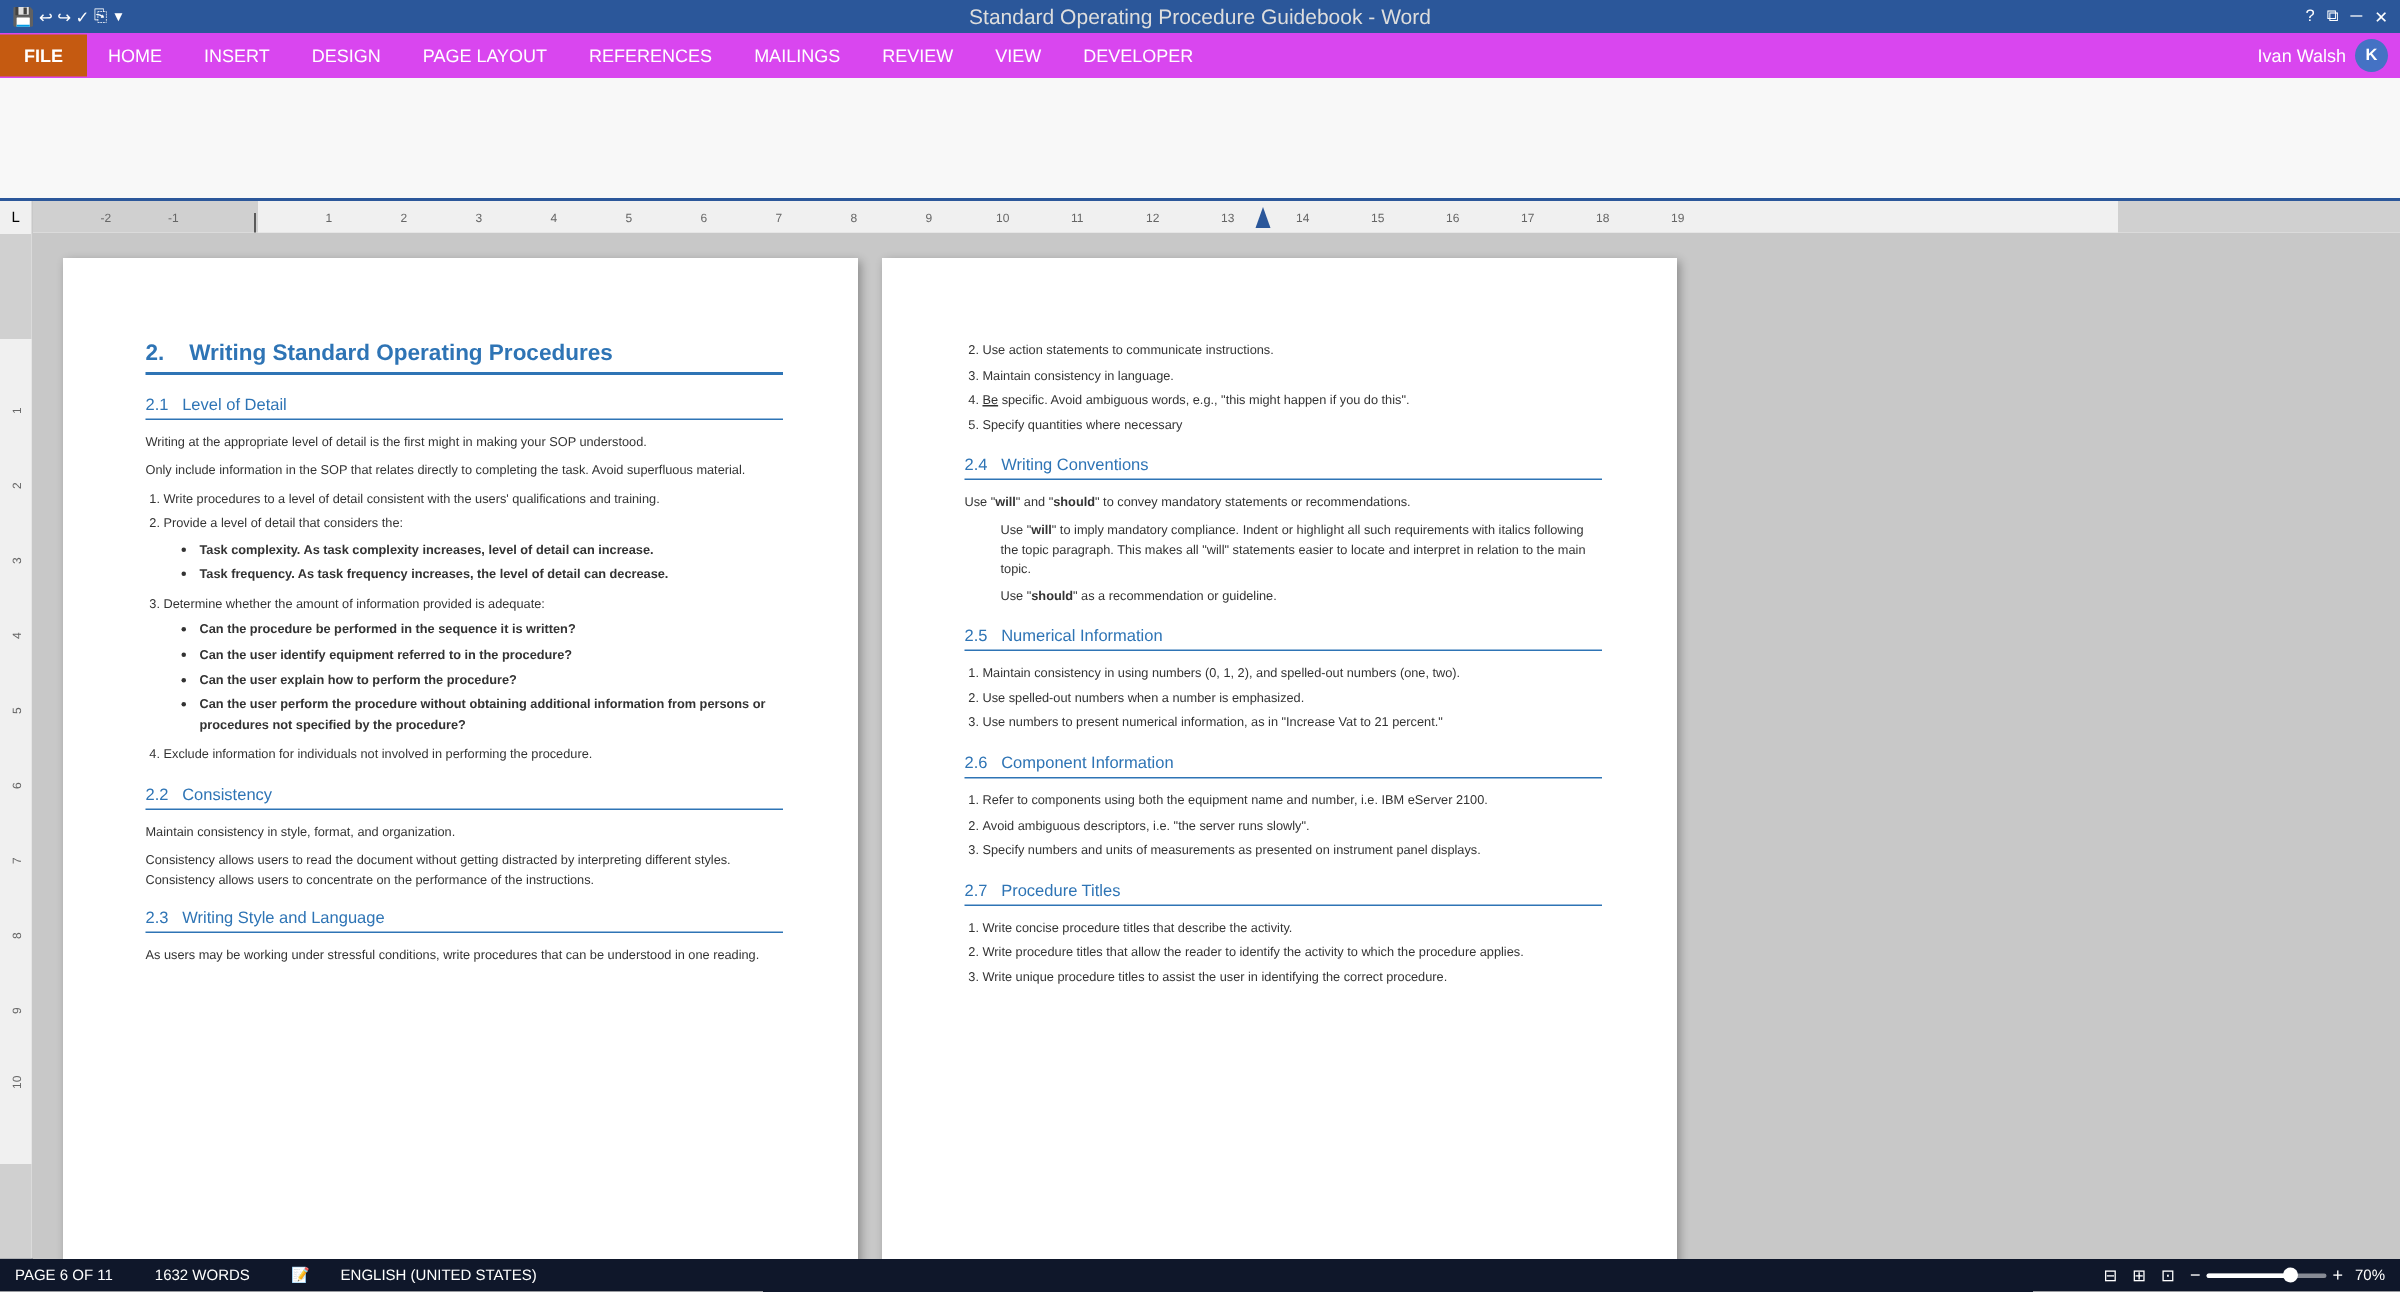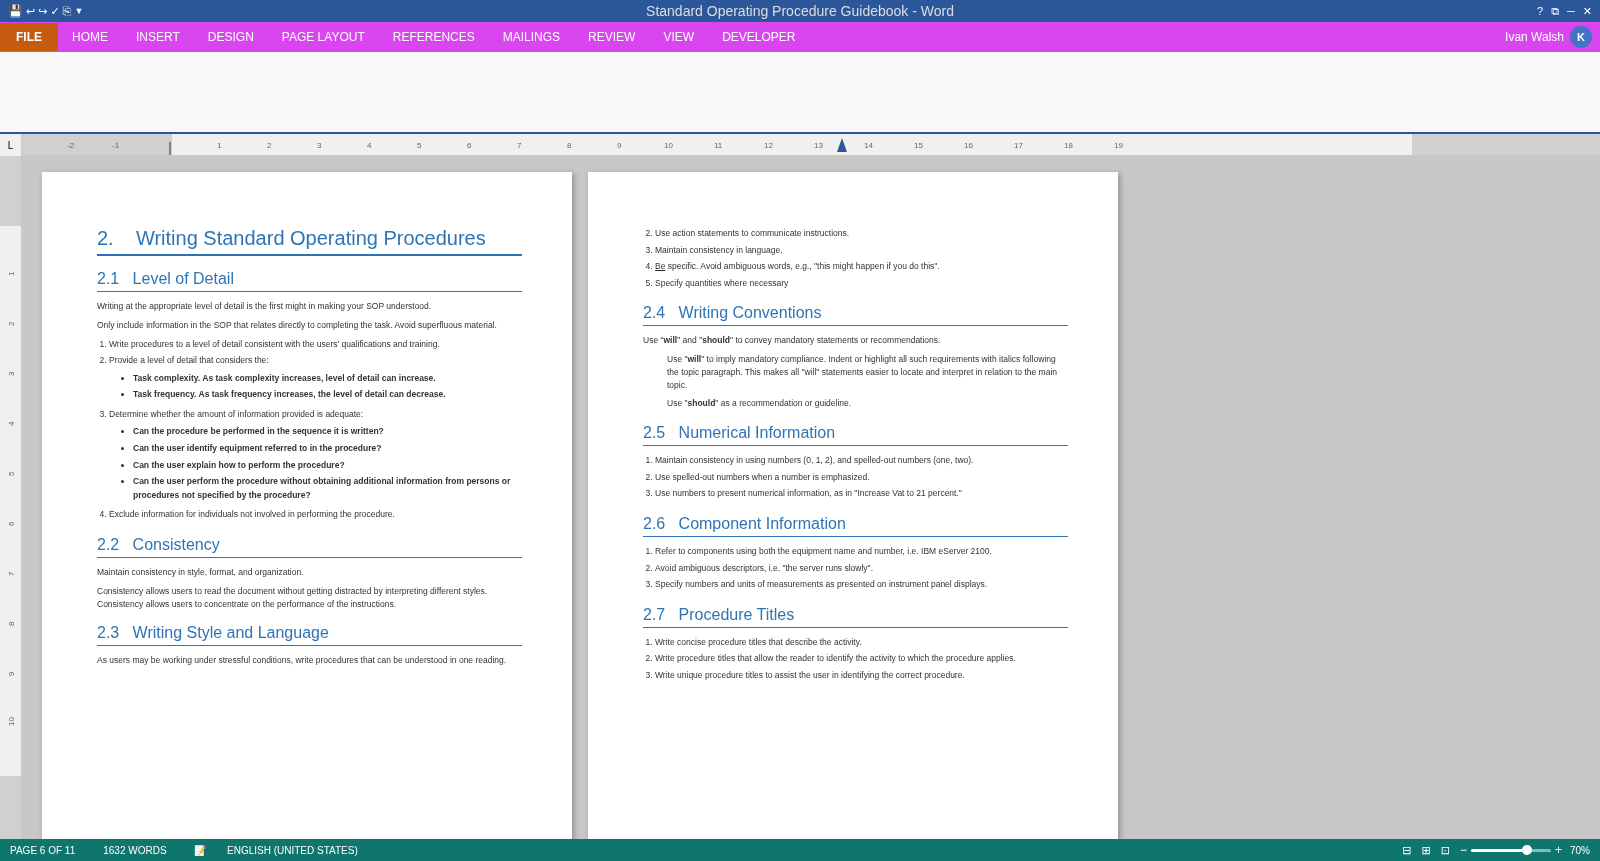--- a/index.html
+++ b/index.html
@@ -87,30 +87,30 @@
       box-shadow: 2px 2px 6px rgba(0,0,0,0.3);
       padding: 60px 50px 50px 60px;
       font-size: 9px;
       color: #333;
       position: relative;
       flex-shrink: 0;
     }
 
     
     .section-title {
-      font-size: 20px;
-      font-weight: normal;
+      font-size: 15px;
+      font-weight: bold;
       color: #2e74b5;
       border-bottom: 2px solid #2e74b5;
       padding-bottom: 4px;
       margin-bottom: 14px;
     }
 
     .sub-heading {
-      font-size: 16px;
+      font-size: 11px;
       font-weight: normal;
       color: #2e74b5;
       border-bottom: 1px solid #2e74b5;
       padding-bottom: 3px;
       margin-bottom: 8px;
       margin-top: 14px;
     }
 
     .body-text {
       font-size: 8.5px;
@@ -342,21 +342,21 @@
         <li>Write concise procedure titles that describe the activity.</li>
         <li>Write procedure titles that allow the reader to identify the activity to which the procedure applies.</li>
         <li>Write unique procedure titles to assist the user in identifying the correct procedure.</li>
       </ol>
 
     </div>
 
   </div>
 </div>
 
-<div id="status-bar" style="height:22px; background:#0f766e; display:flex; align-items:center; padding:0 10px; color:white; font-size:10px;">
+<div id="status-bar" style="height:22px; background:#0f172a; display:flex; align-items:center; padding:0 10px; color:white; font-size:10px;">
   <span style="margin-right:16px;">PAGE 6 OF 11</span>
   <span style="margin-right:16px;">1632 WORDS</span>
   <span style="margin-right:8px; font-size:10px;">📝</span>
   <span>ENGLISH (UNITED STATES)</span>
   <div style="margin-left:auto; display:flex; align-items:center; gap:10px;">
     <span style="font-size:11px; cursor:pointer;">⊟</span>
     <span style="font-size:11px; cursor:pointer;">⊞</span>
     <span style="font-size:11px; cursor:pointer;">⊡</span>
     <div style="display:flex; align-items:center; gap:4px;">
       <span style="cursor:pointer; font-size:12px;">−</span>

